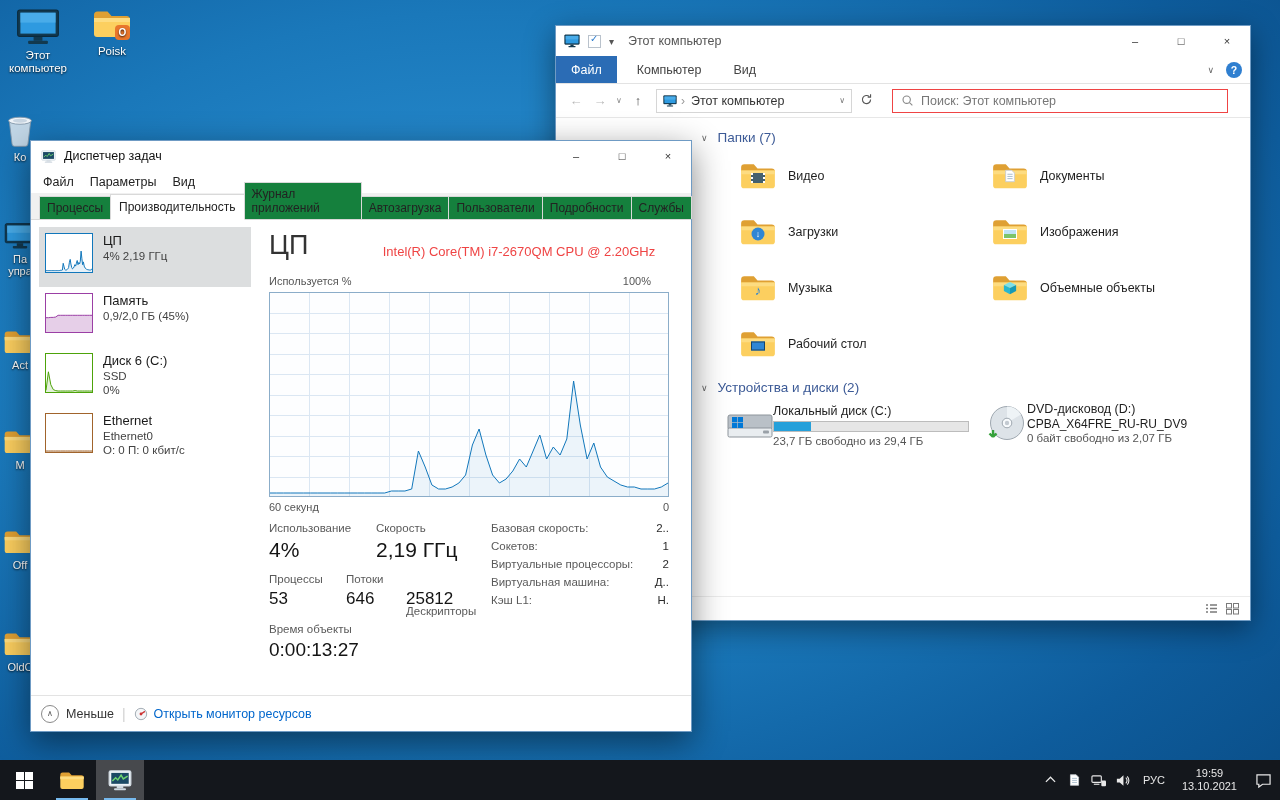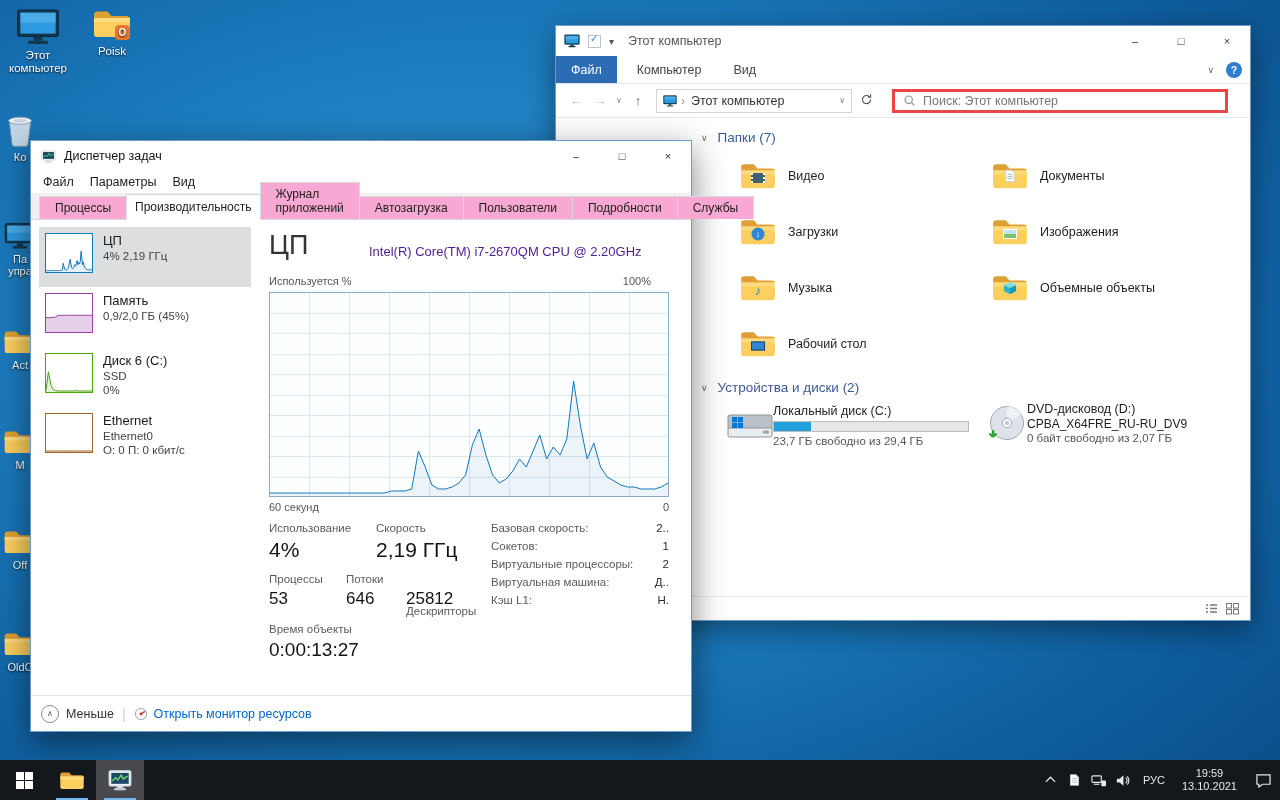--- a/index.html
+++ b/index.html
@@ -37,21 +37,21 @@
               font-weight:bold; display:flex; align-items:center; justify-content:center; }
   .addressrow { height:34px; display:flex; align-items:center; border-bottom:1px solid #e7e7e7; padding:0 8px; }
   .navbtn { width:24px; text-align:center; font-size:13px; }
   .nav-dis { color:#b9b9b9; } .nav-en { color:#444; }
   .nav-dd { width:14px; text-align:center; font-size:8px; color:#888; }
   .addressbox { width:196px; height:24px; border:1px solid #d6d6d6; display:flex; align-items:center;
                 padding:0 6px; margin-left:6px; font-size:12.5px; color:#333; }
   .addressbox .sep { color:#999; margin:0 6px 0 4px; font-size:12px; }
   .addressbox .dd { margin-left:auto; font-size:8px; color:#777; }
   .refreshbtn { width:24px; text-align:center; color:#555; margin-left:2px; }
-  .searchbox { margin-left:14px; width:336px; height:24px; border:3px solid #ef4444; display:flex; align-items:center; padding:0 8px; }
+  .searchbox { margin-left:14px; width:336px; height:24px; border:1px solid #ef4444; display:flex; align-items:center; padding:0 8px; }
   .searchbox input { border:none; outline:none; flex:1; font-size:12.5px; color:#555; margin-left:7px;
                      font-family:"Liberation Sans", sans-serif; background:transparent; }
   .searchbox input::placeholder { color:#777; opacity:1; }
   #exp-content { position:relative; height:478px; background:#fff; }
   .group-header { position:absolute; display:flex; align-items:center; gap:10px; }
   .group-header .chev { font-size:9px; color:#666; }
   .group-header .gh-label { font-size:13.5px; color:#3c5a96; }
   .tile { position:absolute; display:flex; align-items:center; gap:11px; width:240px; height:44px; }
   .tile .ficon { position:relative; width:38px; height:30px; flex:none; }
   .tile .flabel { font-size:12.5px; color:#1e1e1e; }
@@ -71,34 +71,34 @@
   .view-ic { color:#7a7a7a; display:flex; align-items:center; }
 
   
   #taskman { left:30px; top:140px; width:662px; height:592px; z-index:20; box-shadow:0 10px 32px rgba(0,0,0,.48); }
   #taskman .titlebar { padding-left:10px; }
   #taskman .wtitle { margin-left:8px; font-size:12.5px; color:#111; flex:1; }
   .menubar { height:22px; display:flex; align-items:center; padding-left:4px; }
   .menu-item { font-size:12.5px; color:#222; padding:2px 8px; }
   .tabsbar { position:absolute; top:52px; left:0; right:0; height:27px; background:#f0f0f0;
              border-bottom:1px solid #d9d9d9; display:flex; align-items:flex-end; padding-left:8px; }
-  .tm-tab { font-size:12px; color:#222; padding:4px 15px; background:#f9a8d4; border:1px solid #d9d9d9;
+  .tm-tab { font-size:12px; color:#222; padding:4px 7px; background:#15803d; border:1px solid #d9d9d9;
             border-bottom:none; margin-right:-1px; }
   .tm-tab.active { background:#fff; position:relative; padding:5px 8px; margin-bottom:-1px;
                    border-bottom:1px solid #fff; z-index:2; }
   .tm-body { position:absolute; top:79px; left:0; right:0; bottom:0; background:#fff; }
   .tm-side { position:absolute; left:8px; top:7px; width:212px; }
   .side-item { display:flex; gap:10px; padding:6px 6px; height:60px; align-items:flex-start; }
   .side-item.selected { background:#dcdedf; }
   .thumb { width:48px; height:40px; background:#fff; border:1px solid #999; flex:none; }
   .side-name { font-size:13px; color:#1a1a1a; line-height:16px; }
   .side-sub { font-size:11.5px; color:#424242; line-height:14px; }
   .tm-abs { position:absolute; }
   .tm-h1 { font-size:27px; color:#333; }
-  .tm-cpuname { font-size:13px; color:#4c1d95; text-align:left; }
+  .tm-cpuname { font-size:13px; color:#ef4444; text-align:center; }
   .tm-axis { font-size:11px; color:#555; }
   .graph-box { border:1px solid #8badc9; background-color:#fdfeff;
     background-image: repeating-linear-gradient(to right, transparent 0 39px, #dbe7f3 39px 40px),
                       repeating-linear-gradient(to bottom, transparent 0 19.5px, #dbe7f3 19.5px 20.5px); }
   .stat-label { font-size:11.5px; color:#5a5a5a; }
   .v-big { font-size:21px; color:#141414; }
   .v-mid { font-size:17px; color:#141414; }
   .rstat-row { display:flex; justify-content:space-between; height:18px; font-size:11.5px; }
   .rstat-row .rl { color:#5a5a5a; } .rstat-row .rv { color:#2b2b2b; }
   .tm-footer { position:absolute; left:0; right:0; bottom:0; height:36px; border-top:1px solid #e3e3e3;

